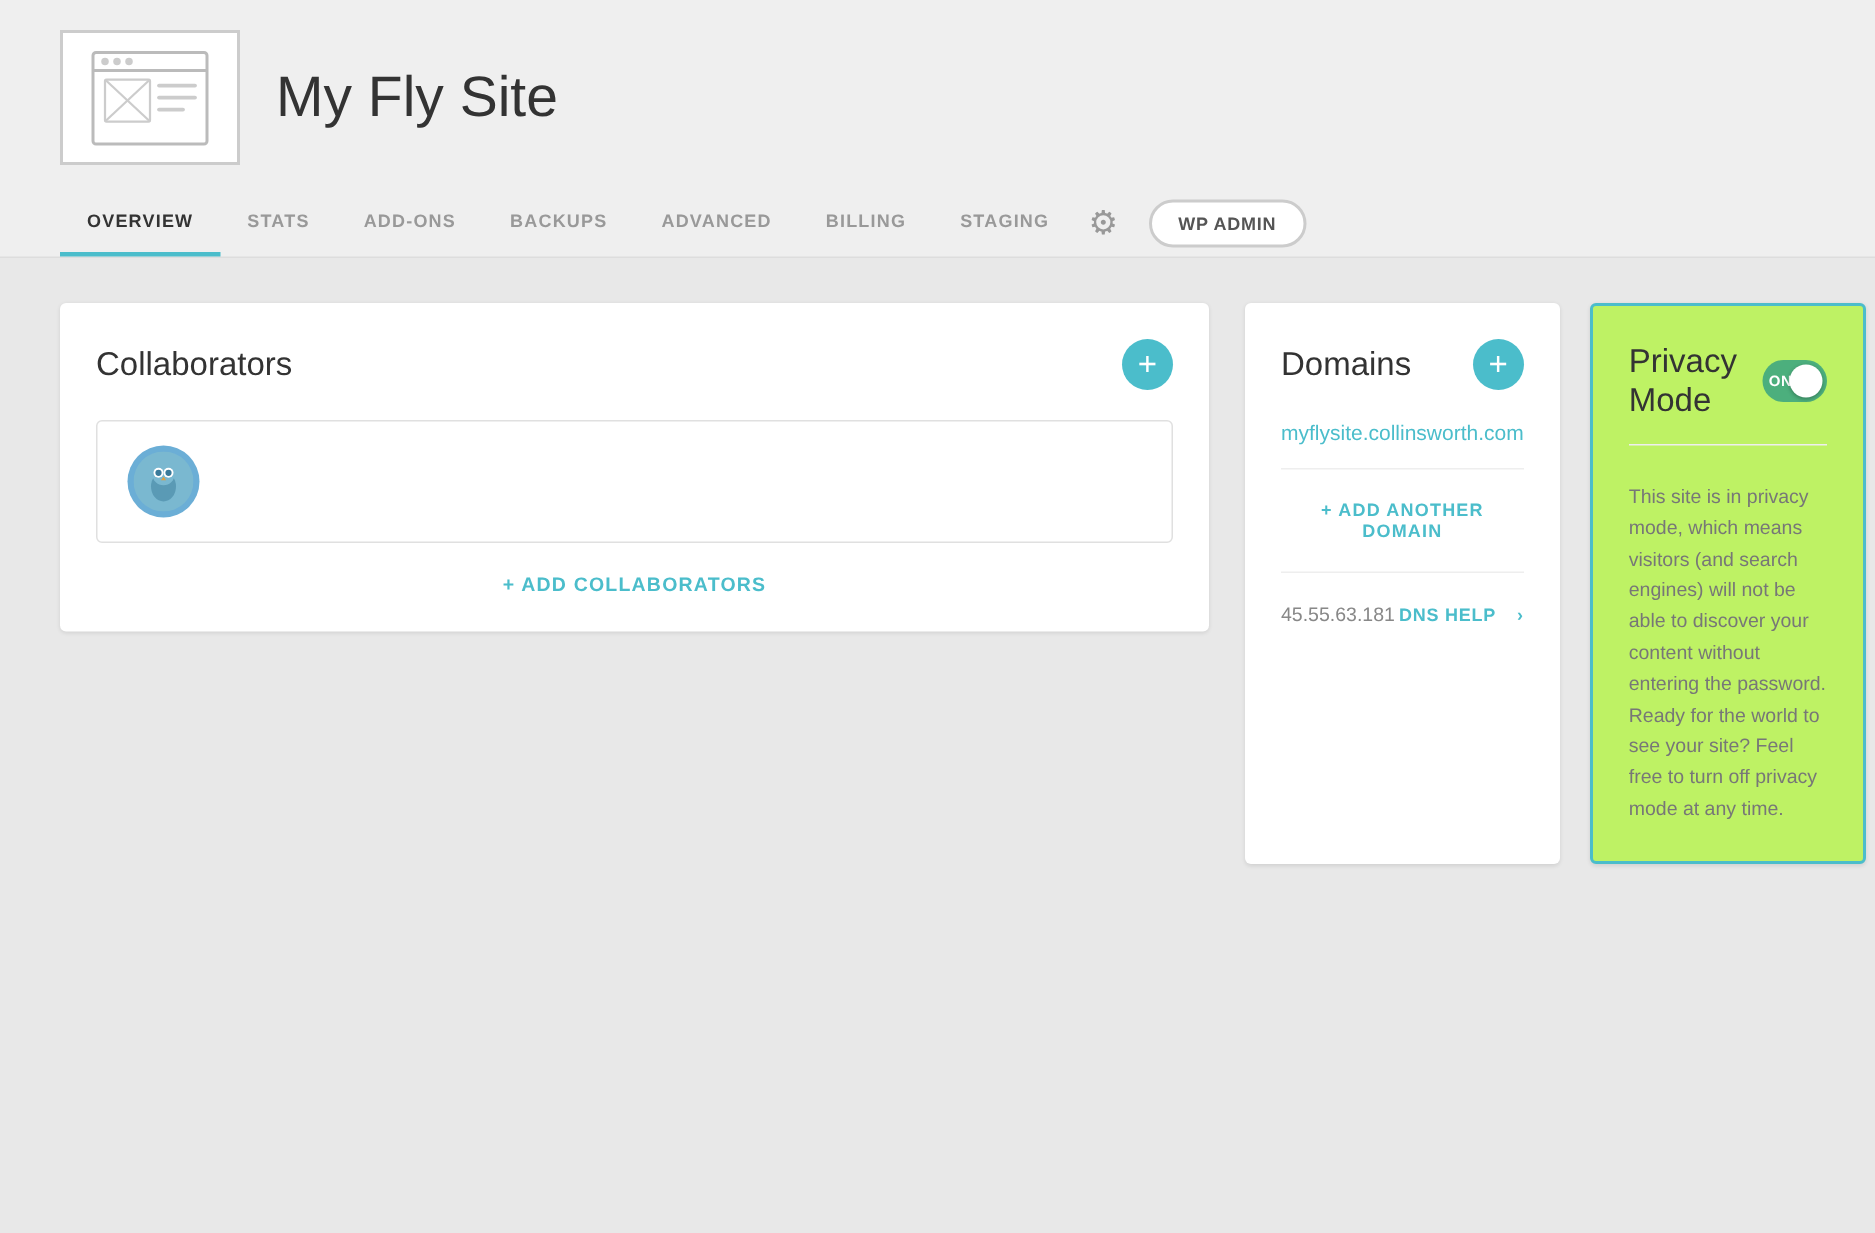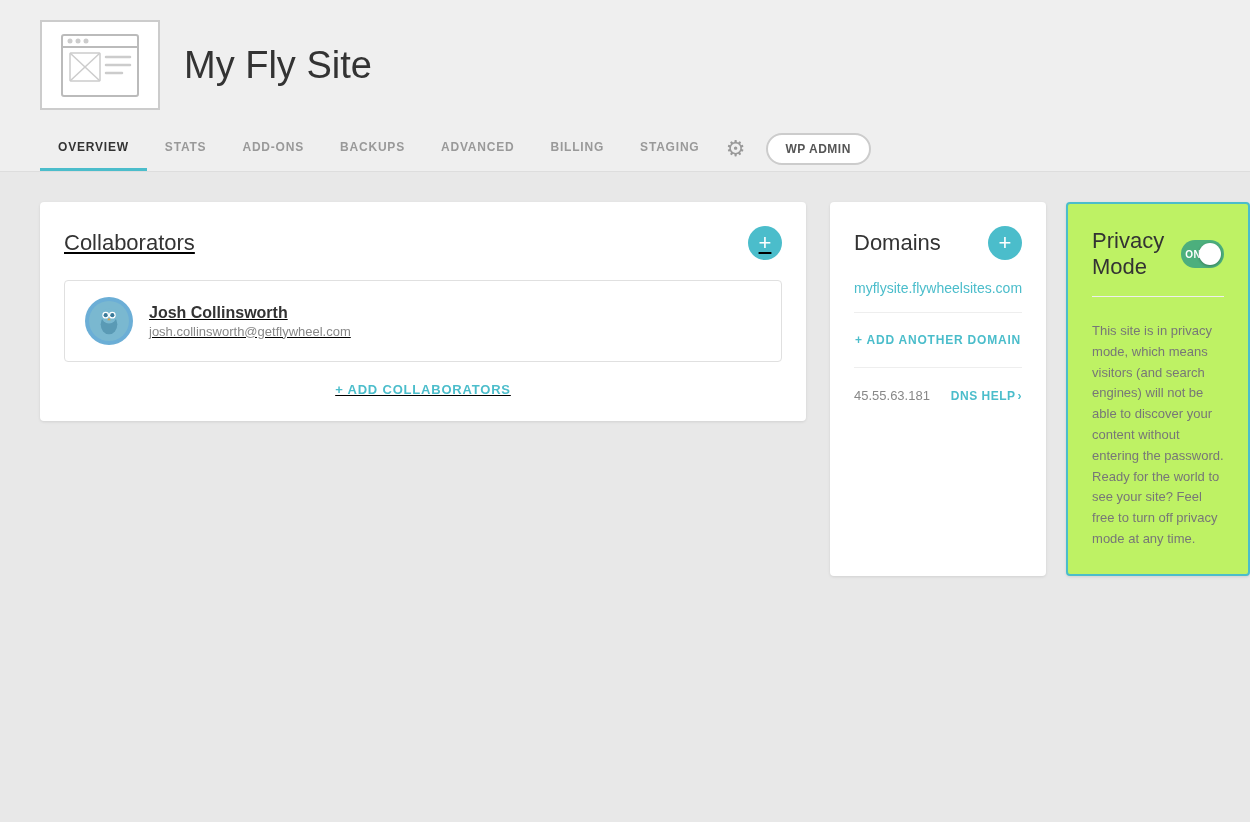--- a/index.html
+++ b/index.html
@@ -101,21 +101,20 @@
     
     .card {
       background: #fff;
       border-radius: 4px;
       box-shadow: 0 1px 3px rgba(0,0,0,0.1);
     }
 
     
     .left-col {
       flex: 1;
-      text-decoration: underline;
     }
 
     
     .right-col {
       width: 380px;
       flex-shrink: 0;
       display: flex;
       flex-direction: row;
       gap: 20px;
     }
@@ -237,21 +236,21 @@
       color: #888;
     }
     .dns-help {
       font-size: 12px;
       font-weight: 700;
       letter-spacing: 0.5px;
       color: #4bbdcb;
       cursor: pointer;
       display: flex;
       align-items: center;
-      gap: 2px;
+      gap: 14px;
     }
 
     
     .privacy-card {
       padding: 24px;
       border: 2px solid #4bbdcb;
       border-radius: 4px;
       background: #bef264;
     }
     .privacy-header {
@@ -372,41 +371,37 @@
             <circle cx="28" cy="17" r="4" fill="white"></circle>
             <circle cx="20" cy="17" r="2.5" fill="#3a7a9a"></circle>
             <circle cx="28" cy="17" r="2.5" fill="#3a7a9a"></circle>
 
             <polygon points="24,20 22,23 26,23" fill="#e0a040"></polygon>
 
             <polygon points="16,12 18,8 20,12" fill="#7ab8d0"></polygon>
             <polygon points="28,12 30,8 32,12" fill="#7ab8d0"></polygon>
           </svg>
         </div>
-        <div class="collaborator-info">
-          <div class="name">Josh Collinsworth</div>
-          <div class="email">josh.collinsworth@getflywheel.com</div>
-        </div>
       </div>
 
       <a class="add-link">+ ADD COLLABORATORS</a>
     </div>
   </div>
 
   <div class="right-col">
 
     <div class="card domains-card">
       <div class="card-header">
         <h2 class="card-title">Domains</h2>
         <button class="add-btn-circle">
           <span>+</span>
         </button>
       </div>
 
-      <a class="domain-link">myflysite.flywheelsites.com</a>
+      <a class="domain-link">myflysite.collinsworth.com</a>
       <hr class="divider">
       <a class="add-domain-link">+ ADD ANOTHER DOMAIN</a>
       <hr class="divider">
 
       <div class="ip-row">
         <span class="ip-address">45.55.63.181</span>
         <span class="dns-help">
           <span>DNS HELP</span>
           <span>›</span>
         </span>

